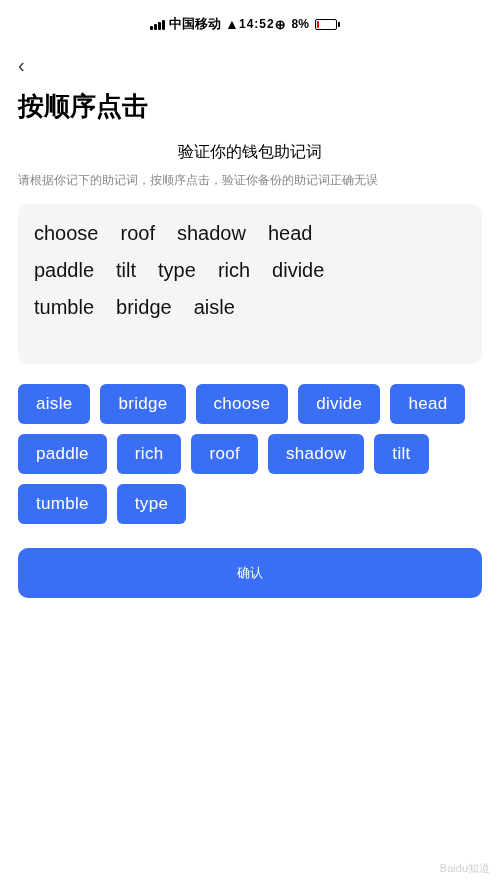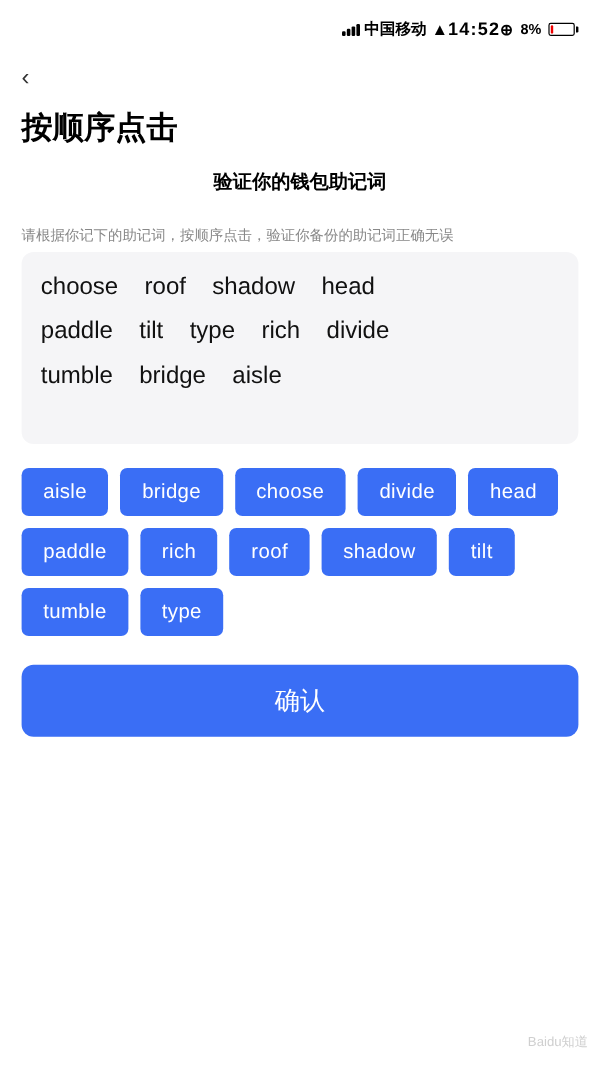--- a/index.html
+++ b/index.html
@@ -9,23 +9,23 @@
       background: #fff;
       width: 500px;
       min-height: 889px;
       position: relative;
       overflow-x: hidden;
     }
 
     
     .status-bar {
       display: flex;
-      justify-content: flex-end;
-      align-items: center;
-      padding: 12px 18px 8px 18px;
+      justify-content: center;
+      align-items: center;
+      padding: 12px 28px 8px 18px;
       font-size: 13px;
       font-weight: 600;
       color: #000;
       height: 44px;
     }
     .status-left {
       display: flex;
       align-items: center;
       gap: 4px;
       font-size: 13px;
@@ -39,21 +39,21 @@
     }
     .signal-bar {
       width: 3px;
       background: #000;
       border-radius: 1px;
     }
     .wifi-icon {
       font-size: 14px;
     }
     .status-center {
-      font-size: 15px;
+      font-size: 12px;
       font-weight: 600;
       letter-spacing: 1px;
     }
     .status-right {
       display: flex;
       align-items: center;
       gap: 6px;
       font-size: 12px;
     }
     .battery-icon {
@@ -102,31 +102,31 @@
       padding: 8px 18px 18px 18px;
       font-size: 26px;
       font-weight: 700;
       color: #000;
     }
 
     
     .section-heading {
       text-align: center;
       font-size: 16px;
-      font-weight: 700;
+      font-weight: 400;
       color: #000;
-      margin-bottom: 24px;
+      margin-bottom: 8px;
     }
     .section-desc {
       text-align: left;
       font-size: 12px;
       color: #888;
       line-height: 1.6;
       padding: 0 18px;
-      margin-bottom: 4px;
+      margin-bottom: 14px;
     }
 
     
     .word-display-area {
       margin: 0 18px;
       background: #f5f5f7;
       border-radius: 10px;
       padding: 18px 16px 16px 16px;
       min-height: 160px;
     }
@@ -169,21 +169,21 @@
     .confirm-btn-container {
       padding: 10px 18px 30px 18px;
     }
     .confirm-btn {
       width: 100%;
       background: #3a6ef5;
       color: #fff;
       border: none;
       border-radius: 10px;
       padding: 16px;
-      font-size: 21px;
+      font-size: 13px;
       font-weight: 500;
       cursor: pointer;
       text-align: center;
     }
 
     
     .watermark {
       position: absolute;
       bottom: 13px;
       right: 10px;

